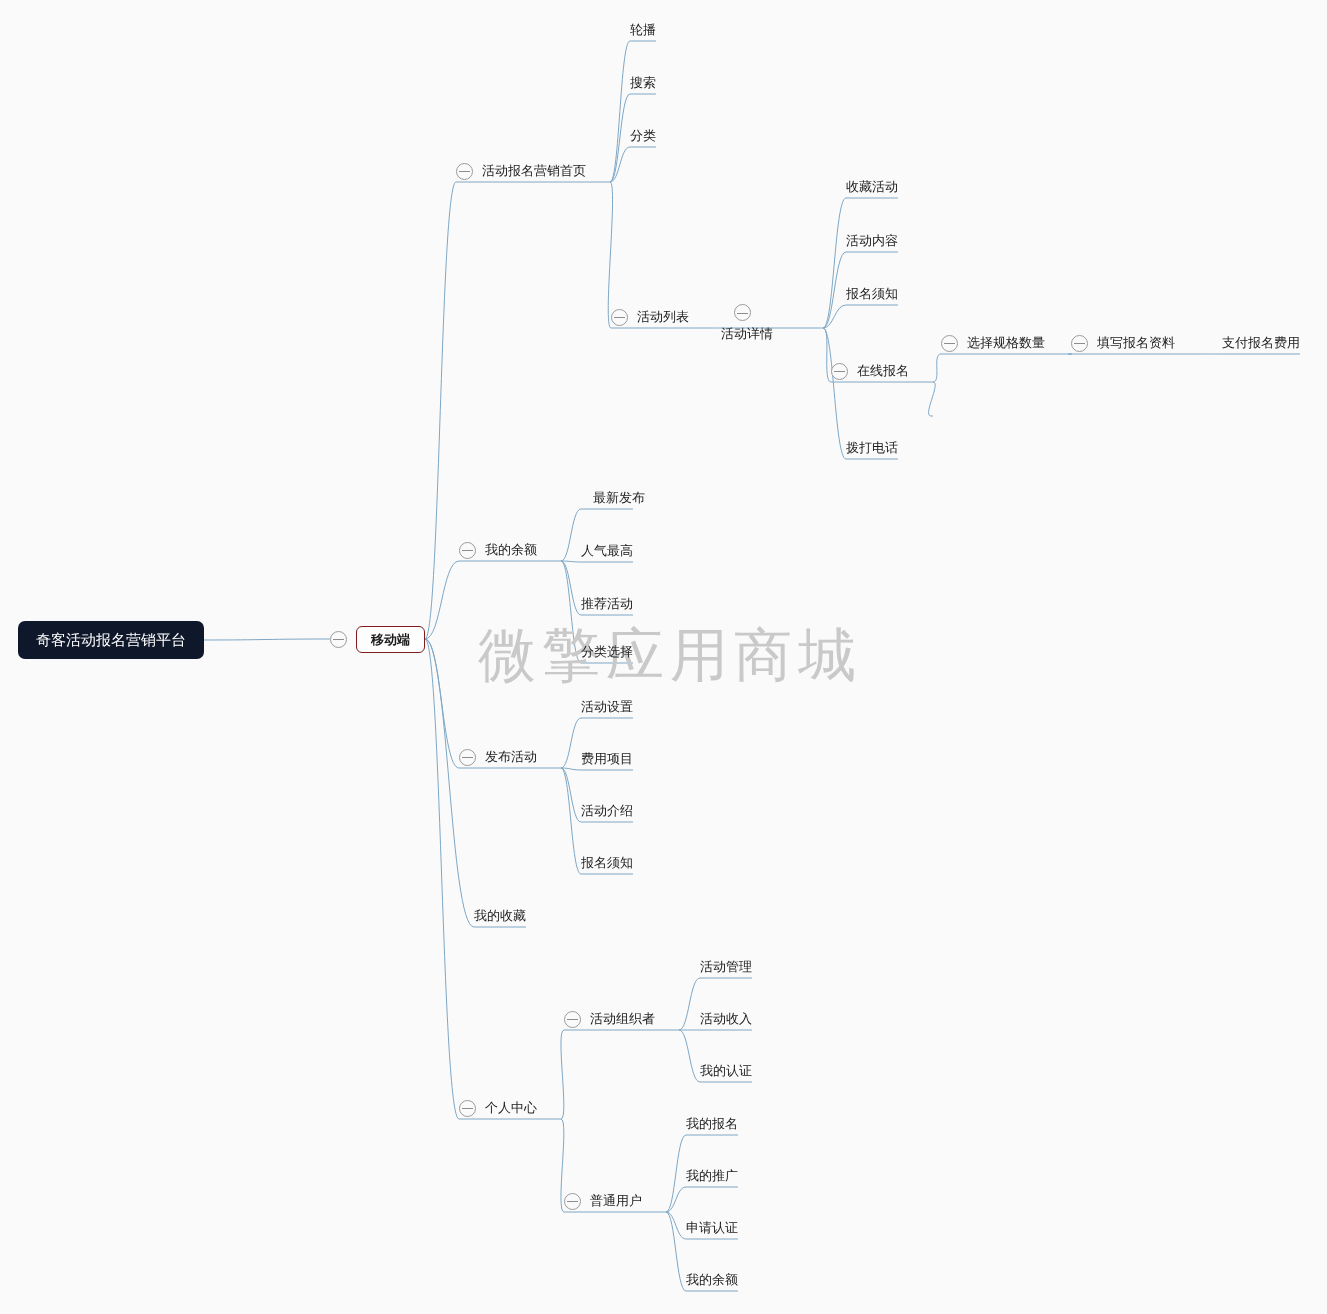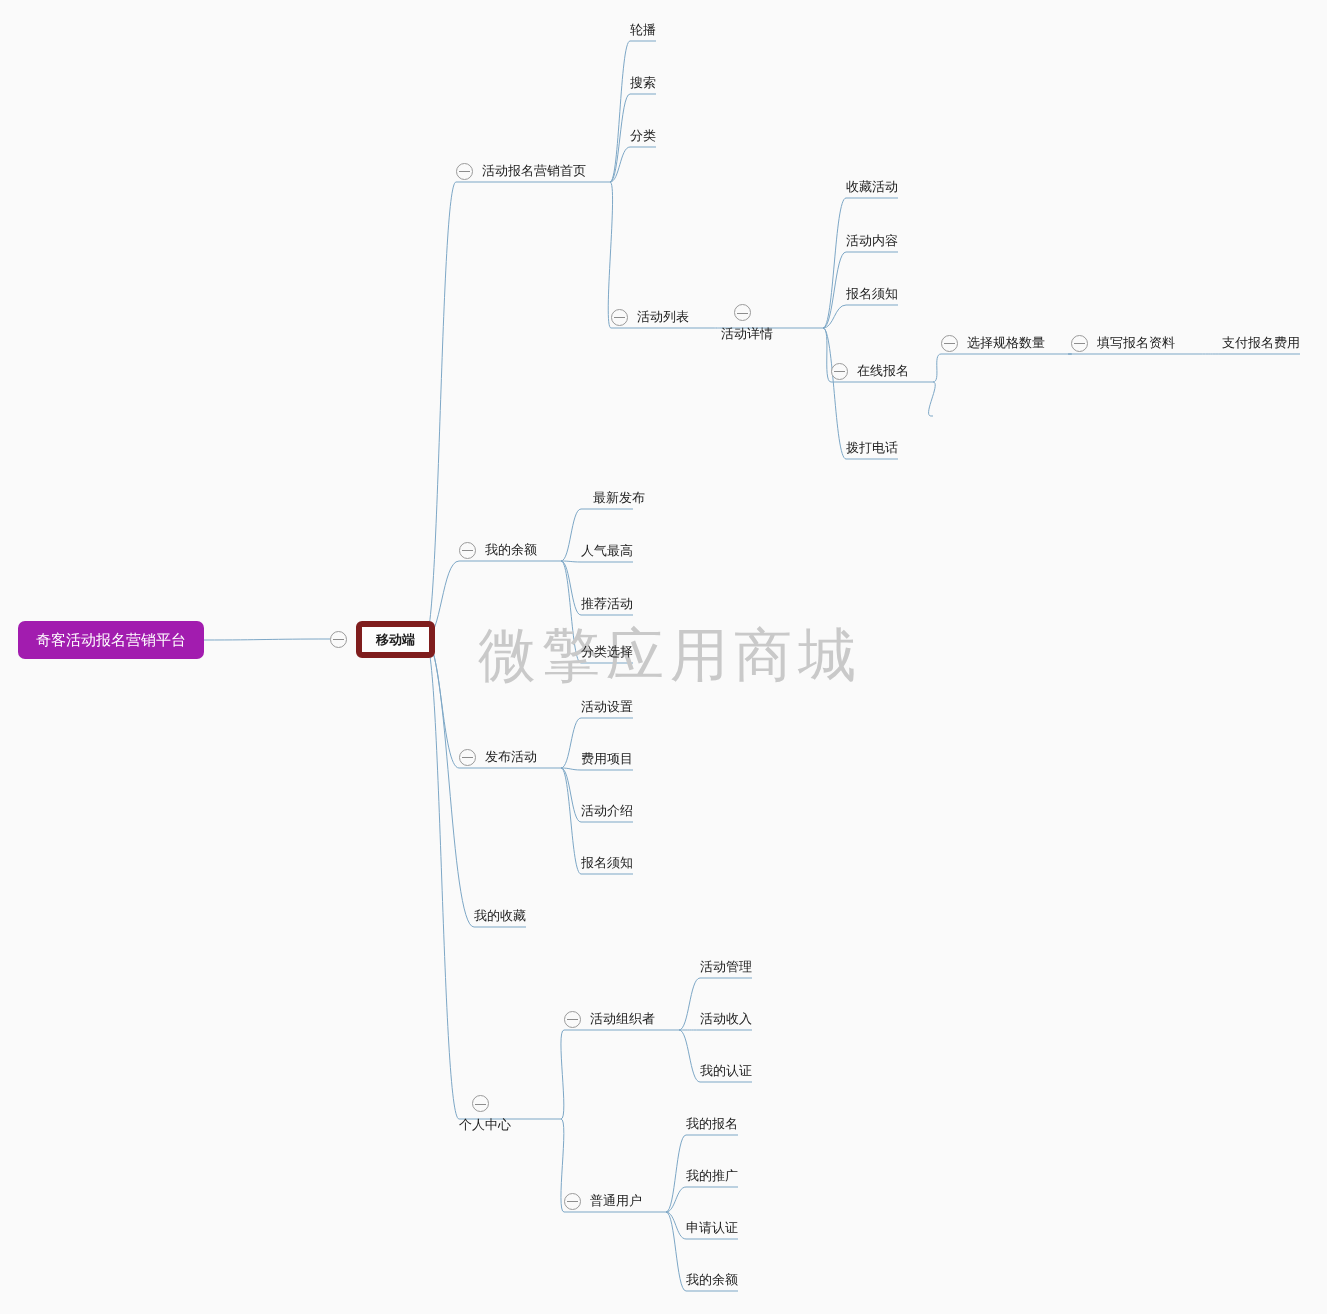--- a/index.html
+++ b/index.html
@@ -44,33 +44,33 @@
   }
   .node-label {
     font-size: 13px;
     color: #1c1c1c;
     line-height: 26px;
     white-space: nowrap;
   }
   
   .node.root {
     height: 38px;
-    background: #a21caf;
+    background: #0f172a;
     border-radius: 7px;
     padding: 0 18px;
     box-sizing: border-box;
   }
   .node.root .node-label {
     color: #ffffff;
     font-size: 15px;
     line-height: 38px;
   }
   
   .node.boxed .node-box {
-    border: 6px solid #7f1d1d;
+    border: 1px solid #7f1d1d;
     border-radius: 6px;
     background: #fdfdfd;
     padding: 3px 14px;
     box-sizing: border-box;
   }
   .node.boxed .node-label {
     font-size: 13px;
     line-height: 19px;
     font-weight: bold;
     color: #1c1c1c;
@@ -266,21 +266,21 @@
       </div>
       <div class="node" style="left: 581px; top: 798px;">
         <span class="node-label">活动介绍</span>
       </div>
       <div class="node" style="left: 581px; top: 850px;">
         <span class="node-label">报名须知</span>
       </div>
       <div class="node" style="left: 474px; top: 903px;">
         <span class="node-label">我的收藏</span>
       </div>
-      <div class="node" style="left: 459px; top: 1095px; flex-direction: column;">
+      <div class="node" style="left: 459px; top: 1095px;">
         <span class="toggle"></span>
         <span class="node-label">个人中心</span>
       </div>
       <div class="node" style="left: 564px; top: 1006px;">
         <span class="toggle"></span>
         <span class="node-label">活动组织者</span>
       </div>
       <div class="node" style="left: 700px; top: 954px;">
         <span class="node-label">活动管理</span>
       </div>

